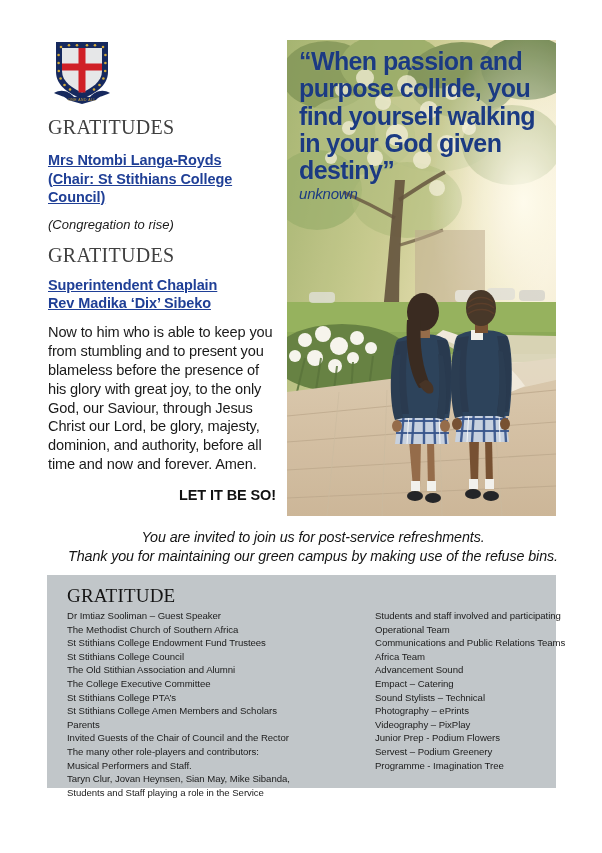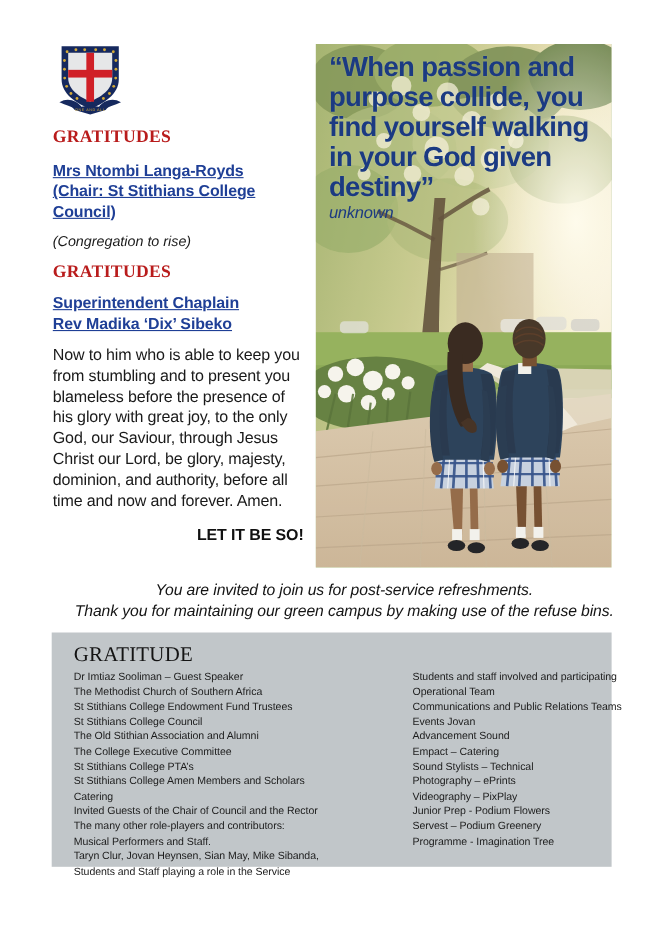--- a/index.html
+++ b/index.html
@@ -32,24 +32,24 @@
 
   
   .left-col {
     position: absolute;
     left: 48px;
     top: 117px;
     width: 228px;
   }
   .serif-head {
     font-family: "Liberation Serif", serif;
-    font-size: 16px;
-    font-weight: 700;
+    font-size: 20px;
+    font-weight: 400;
     letter-spacing: 0.3px;
-    color: #b91c1c;
+    color: #404040;
     line-height: 1.05;
     margin: 0 0 13px 0;
   }
   .blue-head {
     color: #1f3f96;
     font-size: 14.5px;
     font-weight: bold;
     line-height: 1.28;
     margin: 0 0 10px 0;
     letter-spacing: -0.1px;
@@ -437,34 +437,34 @@
       <div class="grat-col left">
         <ul>
             <li>Dr Imtiaz Sooliman – Guest Speaker</li>
             <li>The Methodist Church of Southern Africa</li>
             <li>St Stithians College Endowment Fund Trustees</li>
             <li>St Stithians College Council</li>
             <li>The Old Stithian Association and Alumni</li>
             <li>The College Executive Committee</li>
             <li>St Stithians College PTA’s</li>
             <li>St Stithians College Amen Members and Scholars</li>
-            <li>Catering</li>
+            <li>Parents</li>
             <li>Invited Guests of the Chair of Council and the Rector</li>
             <li>The many other role-players and contributors:</li>
             <li>Musical Performers and Staff.</li>
             <li>Taryn Clur, Jovan Heynsen, Sian May, Mike Sibanda,</li>
             <li>Students and Staff playing a role in the Service</li>
           </ul>
       </div>
       <div class="grat-col right">
         <ul>
             <li>Students and staff involved and participating</li>
             <li>Operational Team</li>
             <li>Communications and Public Relations Teams</li>
-            <li>Events Jovan</li>
+            <li>Africa Team</li>
             <li>Advancement Sound</li>
             <li>Empact – Catering</li>
             <li>Sound Stylists – Technical</li>
             <li>Photography – ePrints</li>
             <li>Videography – PixPlay</li>
             <li>Junior Prep - Podium Flowers</li>
             <li>Servest – Podium Greenery</li>
             <li>Programme - Imagination Tree</li>
           </ul>
       </div>

